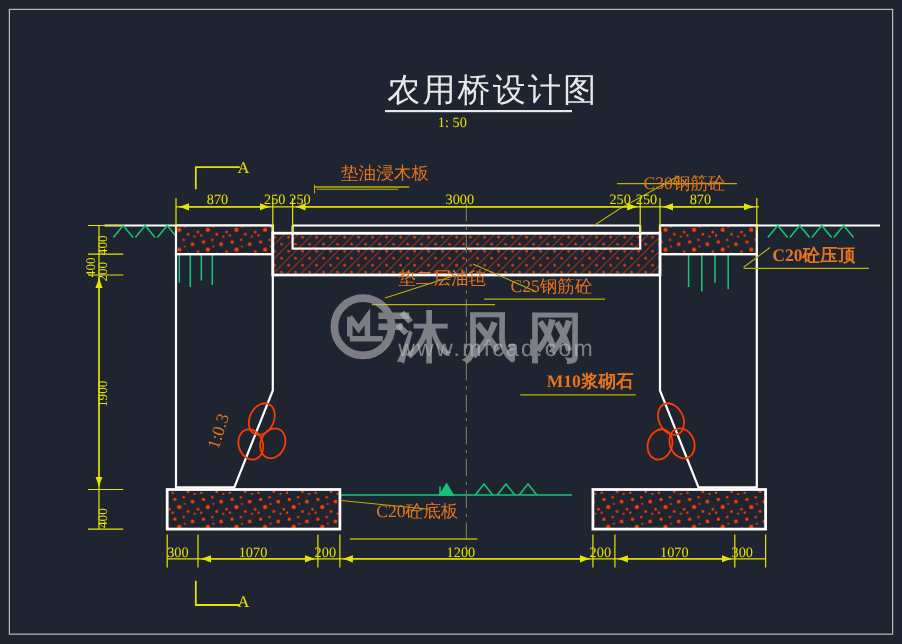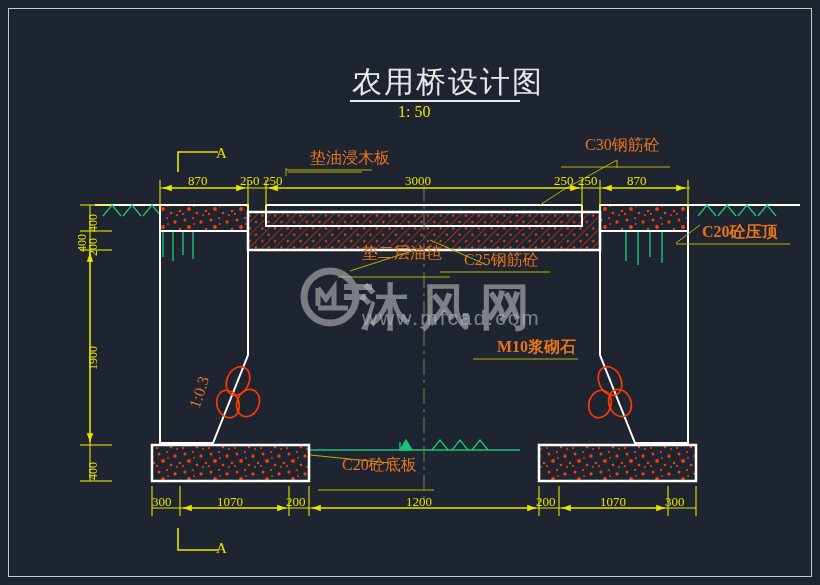--- a/index.html
+++ b/index.html
@@ -1,21 +1,21 @@
 <!DOCTYPE html>
 <html><head>
 <meta charset="utf-8">
 <style>
   html,body{margin:0;padding:0;background:#1a1f27;}
   body{width:820px;height:585px;overflow:hidden;font-family:"Liberation Sans",sans-serif;}
   #stage{position:relative;width:820px;height:585px;background:#1e2430;}
   #border{position:absolute;left:8px;top:8px;width:804px;height:569px;border:1px solid #c8c8c8;box-sizing:border-box;}
   svg{position:absolute;left:0;top:0;width:820px;height:585px;}
   .ttl{position:absolute;color:#e8e8e8;font-family:"Liberation Serif",serif;font-size:30px;letter-spacing:2px;white-space:nowrap;}
-  .scl{position:absolute;color:#e8e400;font-family:"Liberation Serif",serif;font-size:16px;white-space:nowrap;}
+  .scl{position:absolute;color:#e8e400;font-family:"Liberation Serif",serif;font-size:13px;white-space:nowrap;}
   .lbl{position:absolute;color:#e8741c;font-family:"Liberation Serif",serif;font-size:16px;white-space:nowrap;margin-left:24px;}
   .dim{position:absolute;color:#e8e400;font-family:"Liberation Serif",serif;font-size:13px;white-space:nowrap;}
   .vdim{position:absolute;color:#e8e400;font-family:"Liberation Serif",serif;font-size:12px;white-space:nowrap;transform-origin:0 0;transform:rotate(-90deg);}
   .sect{position:absolute;color:#e8e400;font-family:"Liberation Serif",serif;font-size:15px;}
   .slope{position:absolute;color:#e8741c;font-family:"Liberation Serif",serif;font-size:16px;white-space:nowrap;transform-origin:0 0;transform:rotate(-72deg);}
   .wm{position:absolute;color:#b9b9b9;opacity:.62;font-family:"Liberation Serif",serif;white-space:nowrap;}
   .wmtxt{font-size:50px;font-weight:bold;letter-spacing:10px;}
   .wmurl{font-size:21px;letter-spacing:2px;font-family:"Liberation Sans",sans-serif;}
 </style>
 </head>
@@ -178,21 +178,21 @@
       <path d="M344 287 L372 287 M344 297 L366 297" stroke="#b9b9b9" stroke-width="6"></path>
       <path d="M318 308 L348 308" stroke="#b9b9b9" stroke-width="5"></path>
     </g>
   </svg>
 
   <div class="ttl" style="left:352px;top:62px;">农用桥设计图</div>
   <div style="position:absolute;left:350px;top:100px;width:170px;height:2px;background:#e8e8e8;"></div>
   <div class="scl" style="left:398px;top:103px;">1: 50</div>
 
   <div class="lbl" style="left:286px;top:148px;">垫油浸木板</div>
-  <div class="lbl" style="left:561px;top:135px;text-align:center;">C30钢筋砼</div>
+  <div class="lbl" style="left:561px;top:157px;text-align:center;">C30钢筋砼</div>
   <div class="lbl" style="left:678px;top:222px;font-weight:bold;">C20砼压顶</div>
   <div class="lbl" style="left:338px;top:243px;">垫二层油毡</div>
   <div class="lbl" style="left:440px;top:250px;">C25钢筋砼</div>
   <div class="lbl" style="left:473px;top:337px;font-weight:bold;">M10浆砌石</div>
   <div class="lbl" style="left:318px;top:455px;">C20砼底板</div>
   <div class="slope" style="left:186px;top:405px;">1:0.3</div>
 
   <div class="sect" style="left:216px;top:145px;">A</div>
   <div class="sect" style="left:216px;top:540px;">A</div>
 

